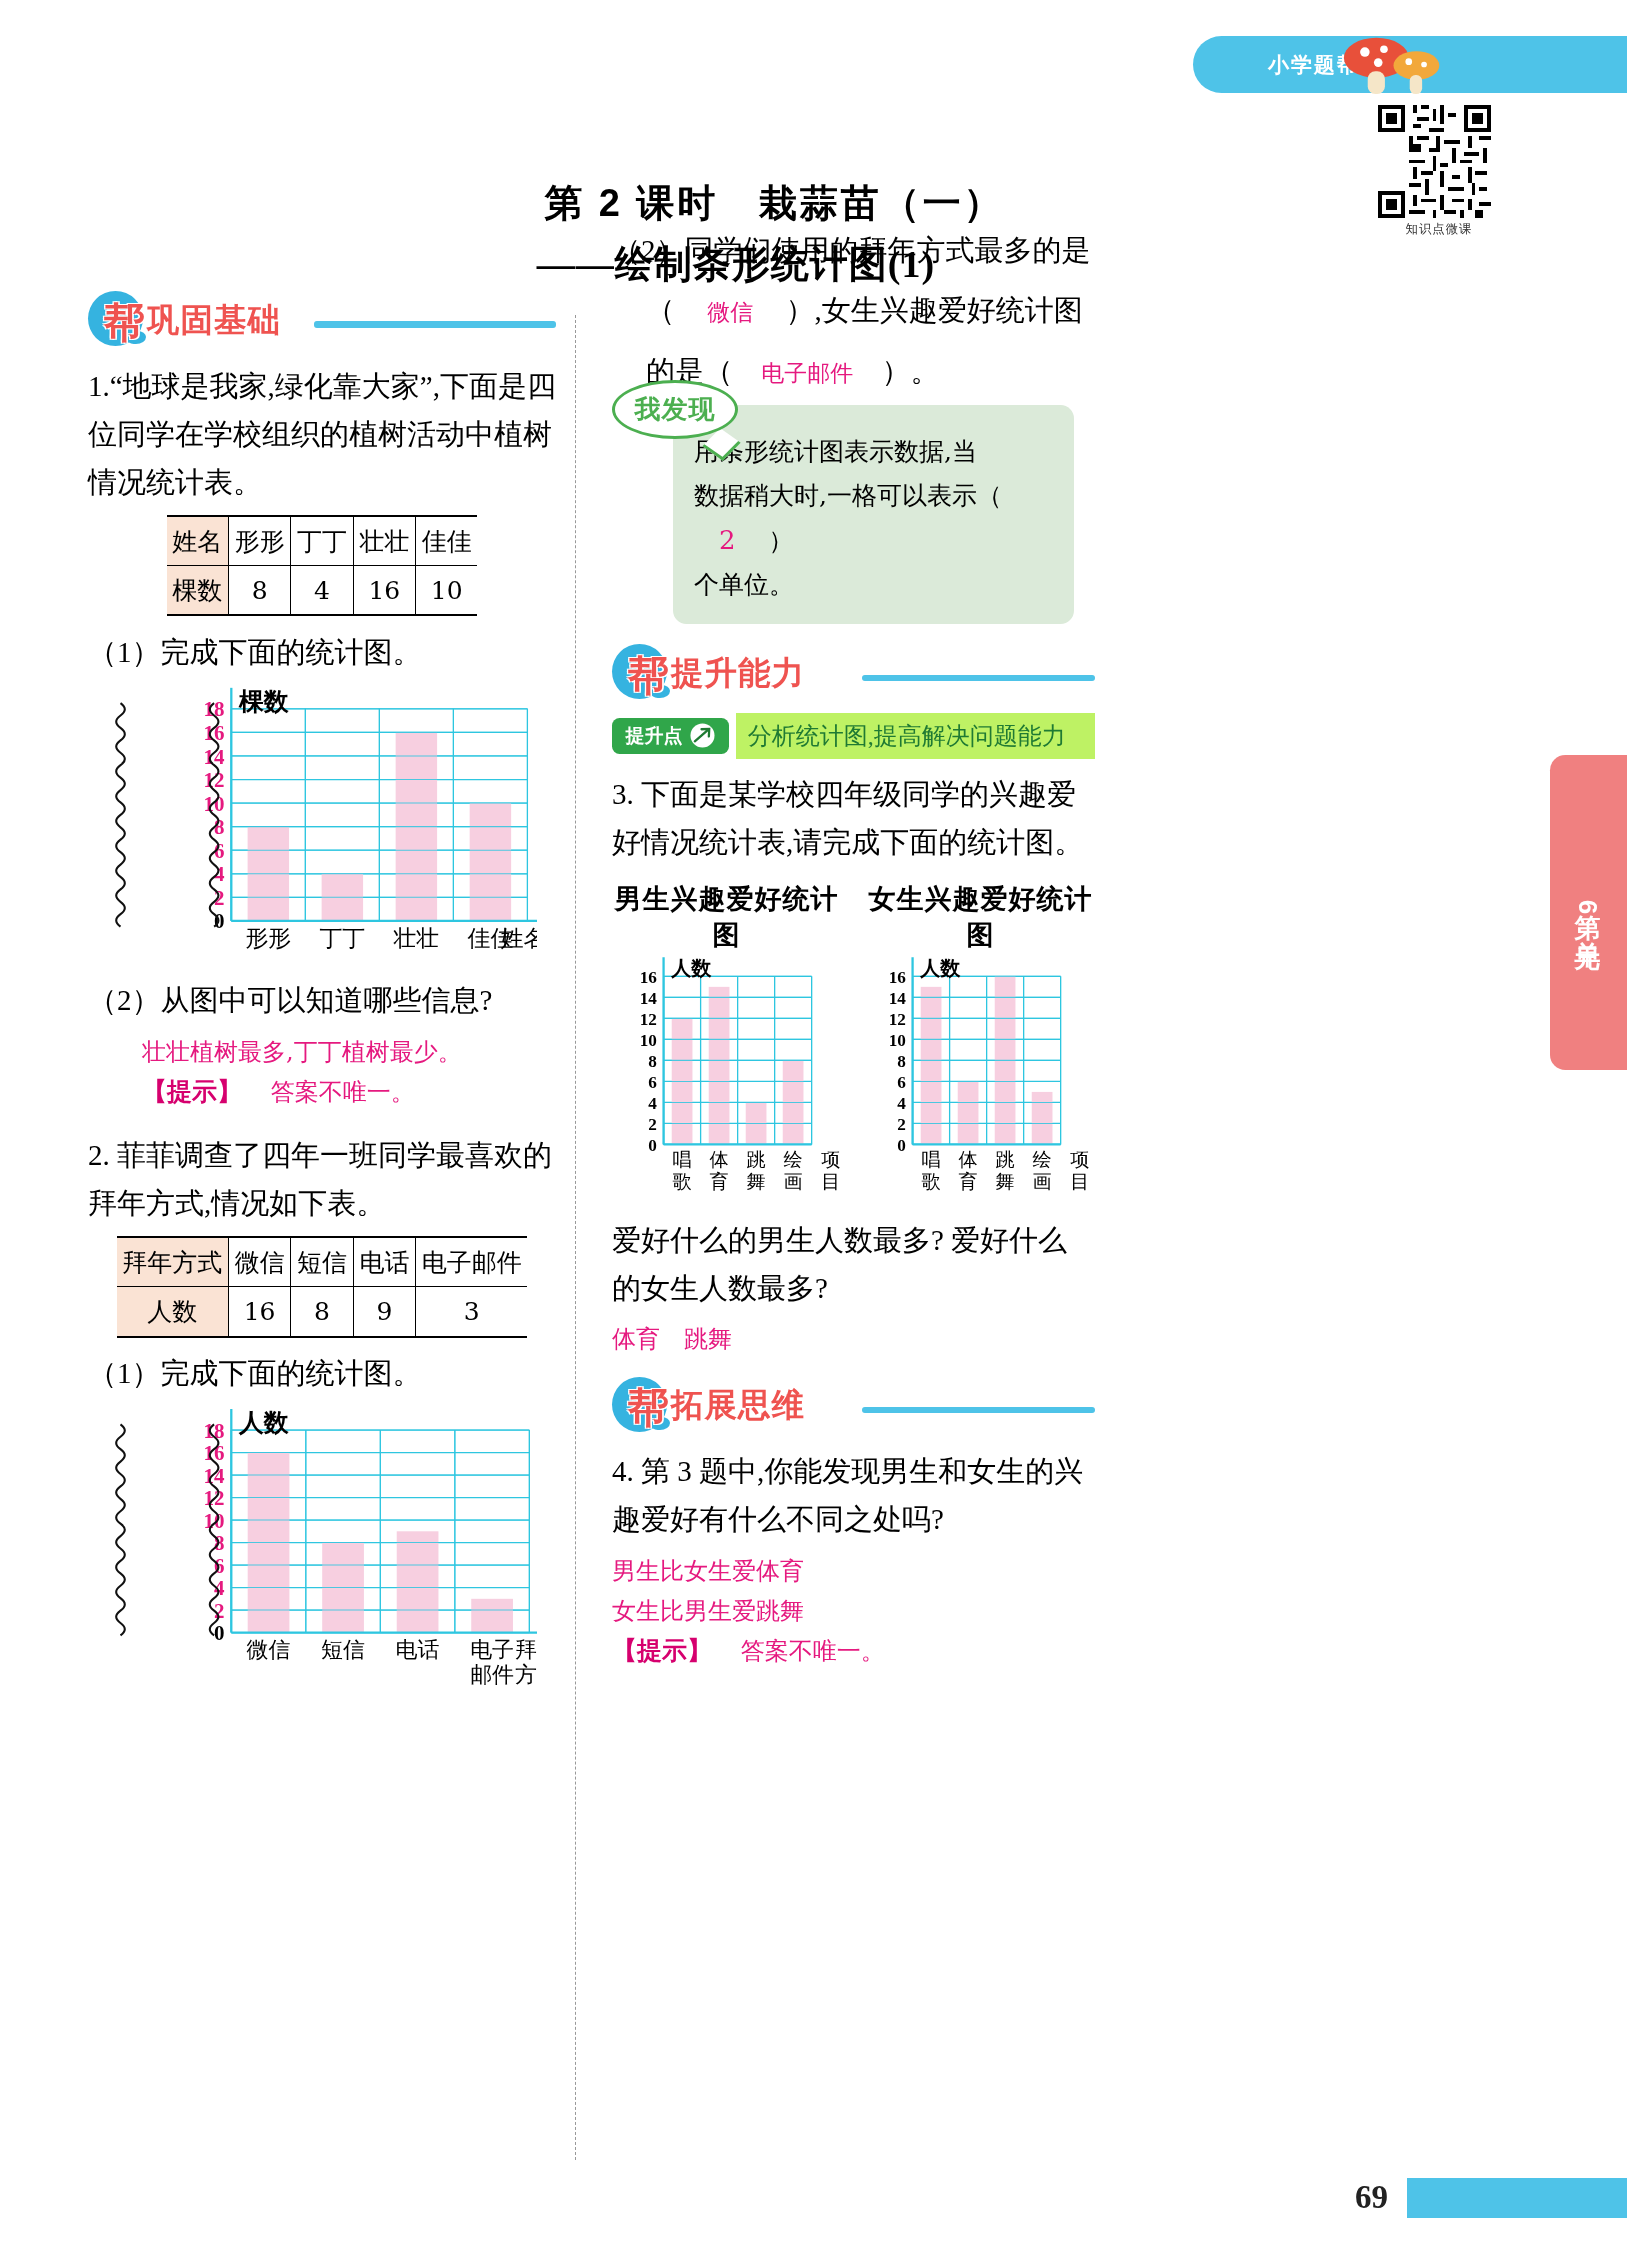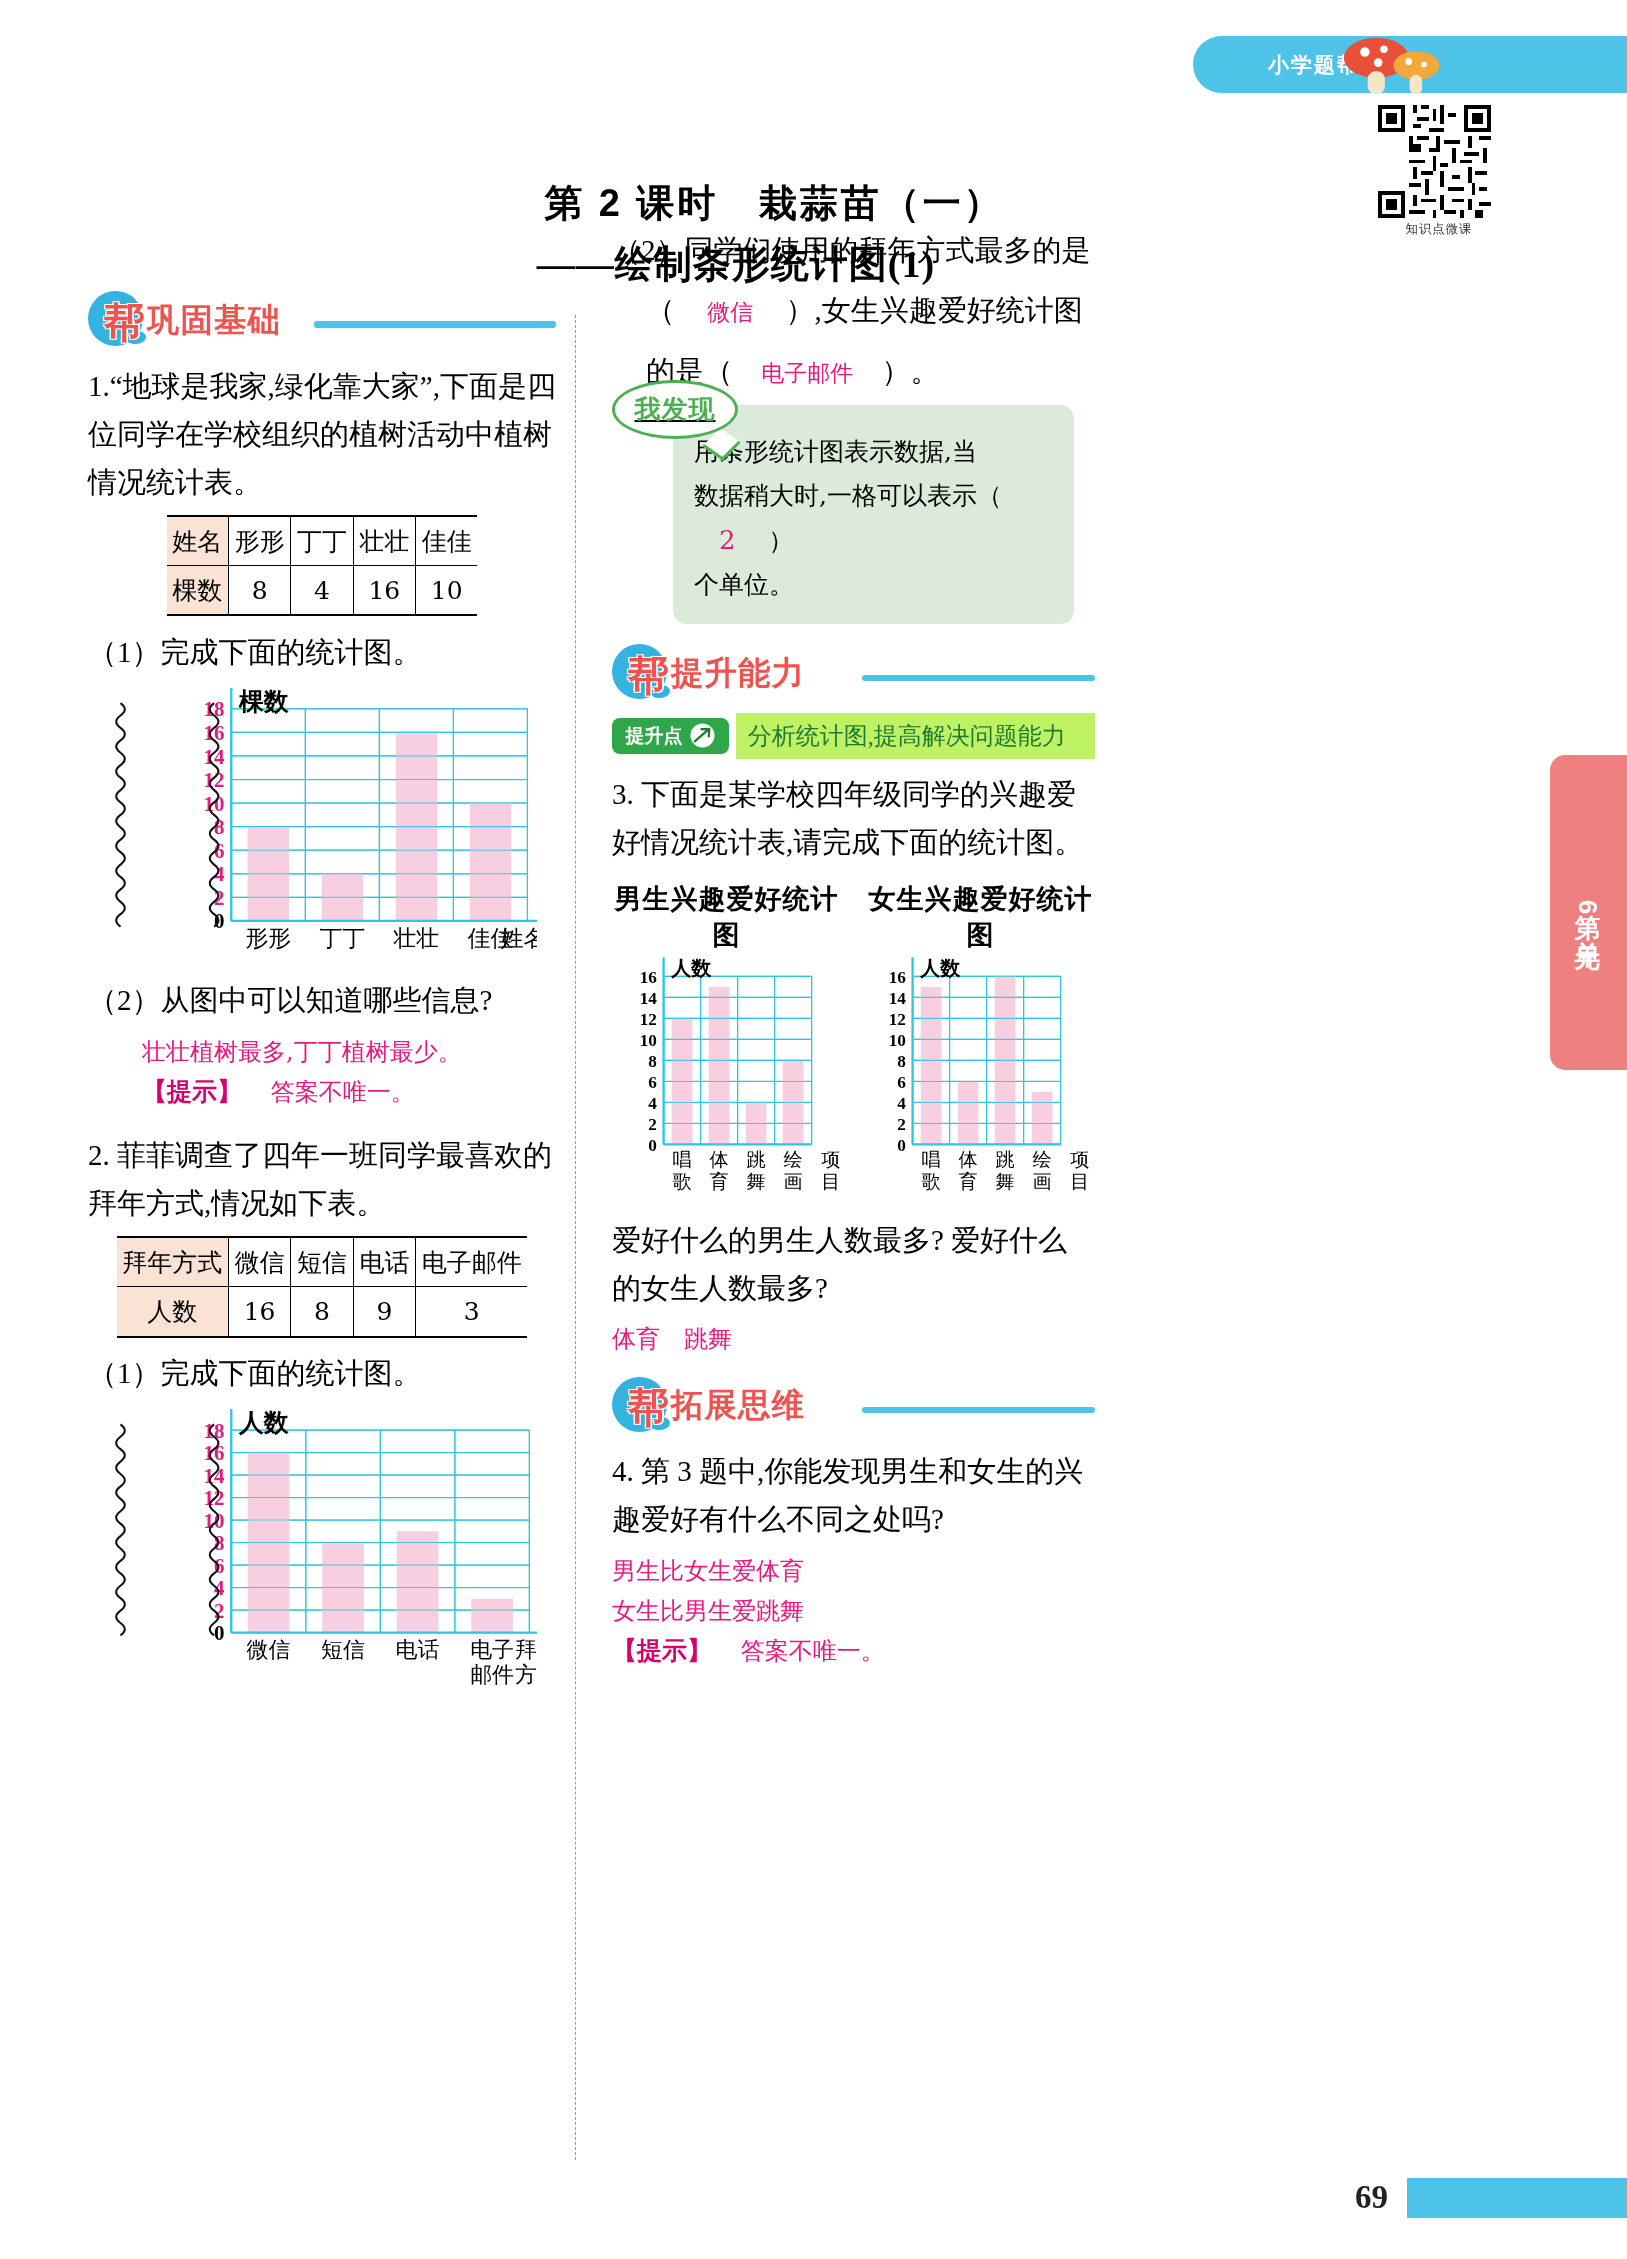--- a/index.html
+++ b/index.html
@@ -105,21 +105,21 @@
                 font-family:"Liberation Sans",sans-serif; letter-spacing:1px;}
 
   
   .disc-box{
     position:relative; background:#dbead9; border-radius:13.4px;
     padding:25px 17px 17px 21px; margin:5.7px 0 17px 61px; width:401px;
   }
   .disc-bubble{
     position:absolute; left:-61px; top:-25px; width:126px; height:59px;
     border:3.8px solid #4caf50; border-radius:50%; background:#fff;
-    display:flex; align-items:center; justify-content:center;text-decoration:underline;
+    display:flex; align-items:center; justify-content:center;
   }
   .disc-bubble span{ color:#4caf50; font-weight:bold; font-size:26px;
                      font-family:"Liberation Sans",sans-serif; letter-spacing:1px;}
   .disc-tail{ position:absolute; left:36px; top:27px; width:25px; height:25px;
               border-right:3.8px solid #4caf50; border-bottom:3.8px solid #4caf50;
               transform:rotate(35deg) skew(-10deg); background:#fff;}
   .disc-txt{ font-size:25px; line-height:44px; color:#000; font-family:"DejaVu Serif",serif;}
 
   
   .up-row{ display:flex; align-items:center; margin:3.8px 0 7.6px 0;}

